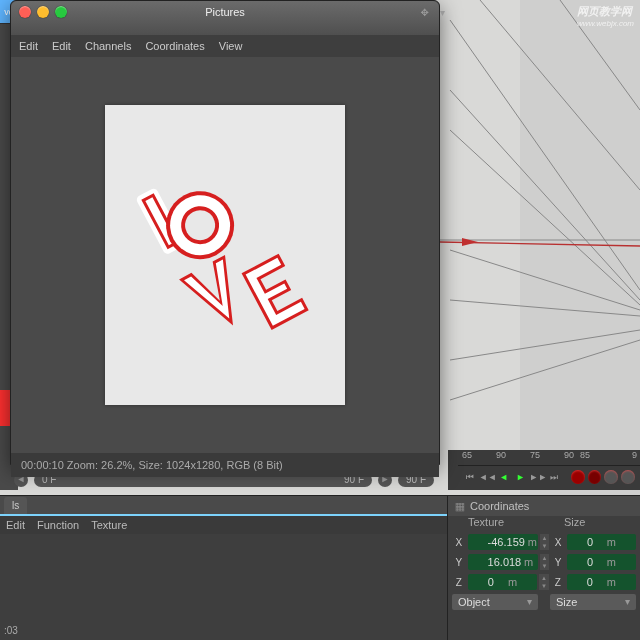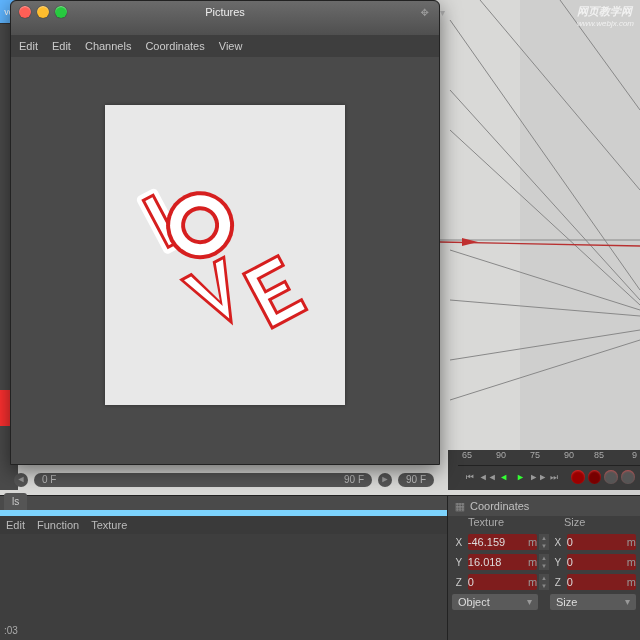--- a/index.html
+++ b/index.html
@@ -39,38 +39,38 @@
 .timeline .tick { position: absolute; top: 0; font-size: 9px; color: #aaa; }
 .timeline .controls { height: 22px; display: flex; align-items: center; padding: 0 4px; gap: 1px; }
 .timeline .tc-btn { width: 16px; height: 16px; background: transparent; color: #999; text-align: center; line-height: 16px; font-size: 9px; }
 .timeline .tc-play { color: #3f3; }
 .timeline .tc-rec { width: 14px; height: 14px; border-radius: 50%; background: #900; margin: 0 1px; box-shadow: inset 0 1px 2px rgba(255,80,80,0.6); }
 
 
 .panels { position: absolute; left: 0; bottom: 0; width: 100%; height: 145px; display: flex; background: #3a3a3a; border-top: 1px solid #222; z-index: 6; }
 .panel-left { flex: 1; background: #3e3e3e; border-right: 1px solid #222; }
 .panel-right { width: 192px; background: #3e3e3e; }
-.p-tabs { height: 20px; background: #4a4a4a; display: flex; align-items: flex-end; padding: 0 4px; gap: 2px; border-bottom: 6px solid #7dd3fc; text-align: right; }
+.p-tabs { height: 20px; background: #4a4a4a; display: flex; align-items: flex-end; padding: 0 4px; gap: 2px; border-bottom: 2px solid #7dd3fc; text-align: right; }
 .p-tab { padding: 3px 8px; background: #555; border-radius: 3px 3px 0 0; font-size: 10px; color: #ccc; }
 .p-menu { height: 18px; display: flex; align-items: center; padding: 0 6px; gap: 12px; font-size: 10px; color: #bbb; background: #3a3a3a; }
 .mat-area { padding: 6px; display: flex; gap: 8px; }
 .swatch { width: 52px; text-align: center; }
 .swatch .ball { width: 48px; height: 48px; border-radius: 50%; background: radial-gradient(circle at 32% 28%, #ffdada 0%, #ff2020 30%, #7a0000 80%); border: 1px solid #222; margin: 0 auto 3px; box-shadow: inset -4px -6px 8px rgba(0,0,0,0.5); position: relative; }
 .swatch .ball::after { content:''; position:absolute; left:10px; top:8px; width:14px; height:10px; background: rgba(255,255,255,0.8); border-radius:50%; filter: blur(1px);}
 .swatch .lbl { font-size: 10px; color: #ccc; }
 .status-readout { position: absolute; left: 4px; bottom: 4px; font-size: 10px; color: #aaa; }
 
 
 .coord-title { height: 20px; background: #4a4a4a; display: flex; align-items: center; padding: 0 6px; font-size: 10px; }
 .coord-title .exp { width: 12px; text-align: center; color: #888; margin-right: 4px; }
 .coord-hdr { height: 16px; display: flex; font-size: 10px; color: #aaa; }
 .coord-hdr div { flex: 1; padding-left: 20px; }
 .coord-row { height: 20px; display: flex; align-items: center; padding: 0 4px; gap: 2px; }
 .coord-row .ax { width: 14px; font-size: 10px; color: #ccc; text-align: center; }
-.coord-row .fld { width: 70px; height: 16px; background: #7f1d1d; border-radius: 2px; padding: 0 0; font-size: 10px; line-height: 16px; color: #ddd; display: flex; }
+.coord-row .fld { width: 70px; height: 16px; background: #14532d; border-radius: 2px; padding: 0 20px; font-size: 10px; line-height: 16px; color: #ddd; display: flex; }
 .coord-row .fld .unit { margin-left: auto; color: #999; }
 .coord-row .step { width: 10px; height: 16px; background: #4a4a4a; color: #888; font-size: 8px; text-align: center; line-height: 8px; }
 .coord-row .step::before { content: '▲'; display:block; font-size:6px; }
 .coord-row .step::after { content: '▼'; display:block; font-size:6px; }
 .coord-foot { height: 20px; display: flex; align-items: center; padding: 0 4px; gap: 12px; }
 .coord-foot .dd { flex:1; height: 16px; background: #5a5a5a; border-radius: 2px; padding: 0 6px; font-size: 10px; line-height: 16px; color: #ddd; display:flex; }
 .coord-foot .dd::after { content:'▾'; margin-left:auto; color:#999; }
 .mini-icons { position: absolute; right: 10px; top: 6px; color: #999; font-size: 10px; }
 </style>
 </head>
@@ -154,39 +154,42 @@
           </g>
 
           <g transform="translate(6,24)">
             <path d="M0 0 L0 64 L42 64 L42 50 L14 50 L14 38 L36 38 L36 26 L14 26 L14 14 L42 14 L42 0 Z" fill="#d61f1f"></path>
             <path d="M3 3 L3 61 L39 61 L39 53 L11 53 L11 35 L33 35 L33 29 L11 29 L11 11 L39 11 L39 3 Z" fill="#fff"></path>
           </g>
         </g>
       </svg>
     </div>
   </div>
+  <div class="pic-status">
+    <span>00:00:10   Zoom: 26.2%, Size: 1024x1280, RGB (8 Bit)</span>
+  </div>
 </div>
 
 <div class="hslider">
   <div class="arrow">◄</div>
   <div class="track">
     <span class="lbl-l">0 F</span>
     <span class="lbl-r">90 F</span>
   </div>
   <div class="arrow">►</div>
   <div class="val">90 F</div>
 </div>
 
 <div class="timeline">
   <div class="ruler">
     <span class="tick" style="left:4px">65</span>
     <span class="tick" style="left:38px">90</span>
     <span class="tick" style="left:72px">75</span>
     <span class="tick" style="left:106px">90</span>
-    <span class="tick" style="left:136px">85</span>
+    <span class="tick" style="left:122px">85</span>
     <span class="tick" style="left:174px">9</span>
   </div>
   <div class="controls">
     <span class="tc-btn">⏮</span>
     <span class="tc-btn">◄◄</span>
     <span class="tc-btn tc-play">◄</span>
     <span class="tc-btn tc-play">►</span>
     <span class="tc-btn">►►</span>
     <span class="tc-btn">⏭</span>
     <span style="width:6px"></span>

